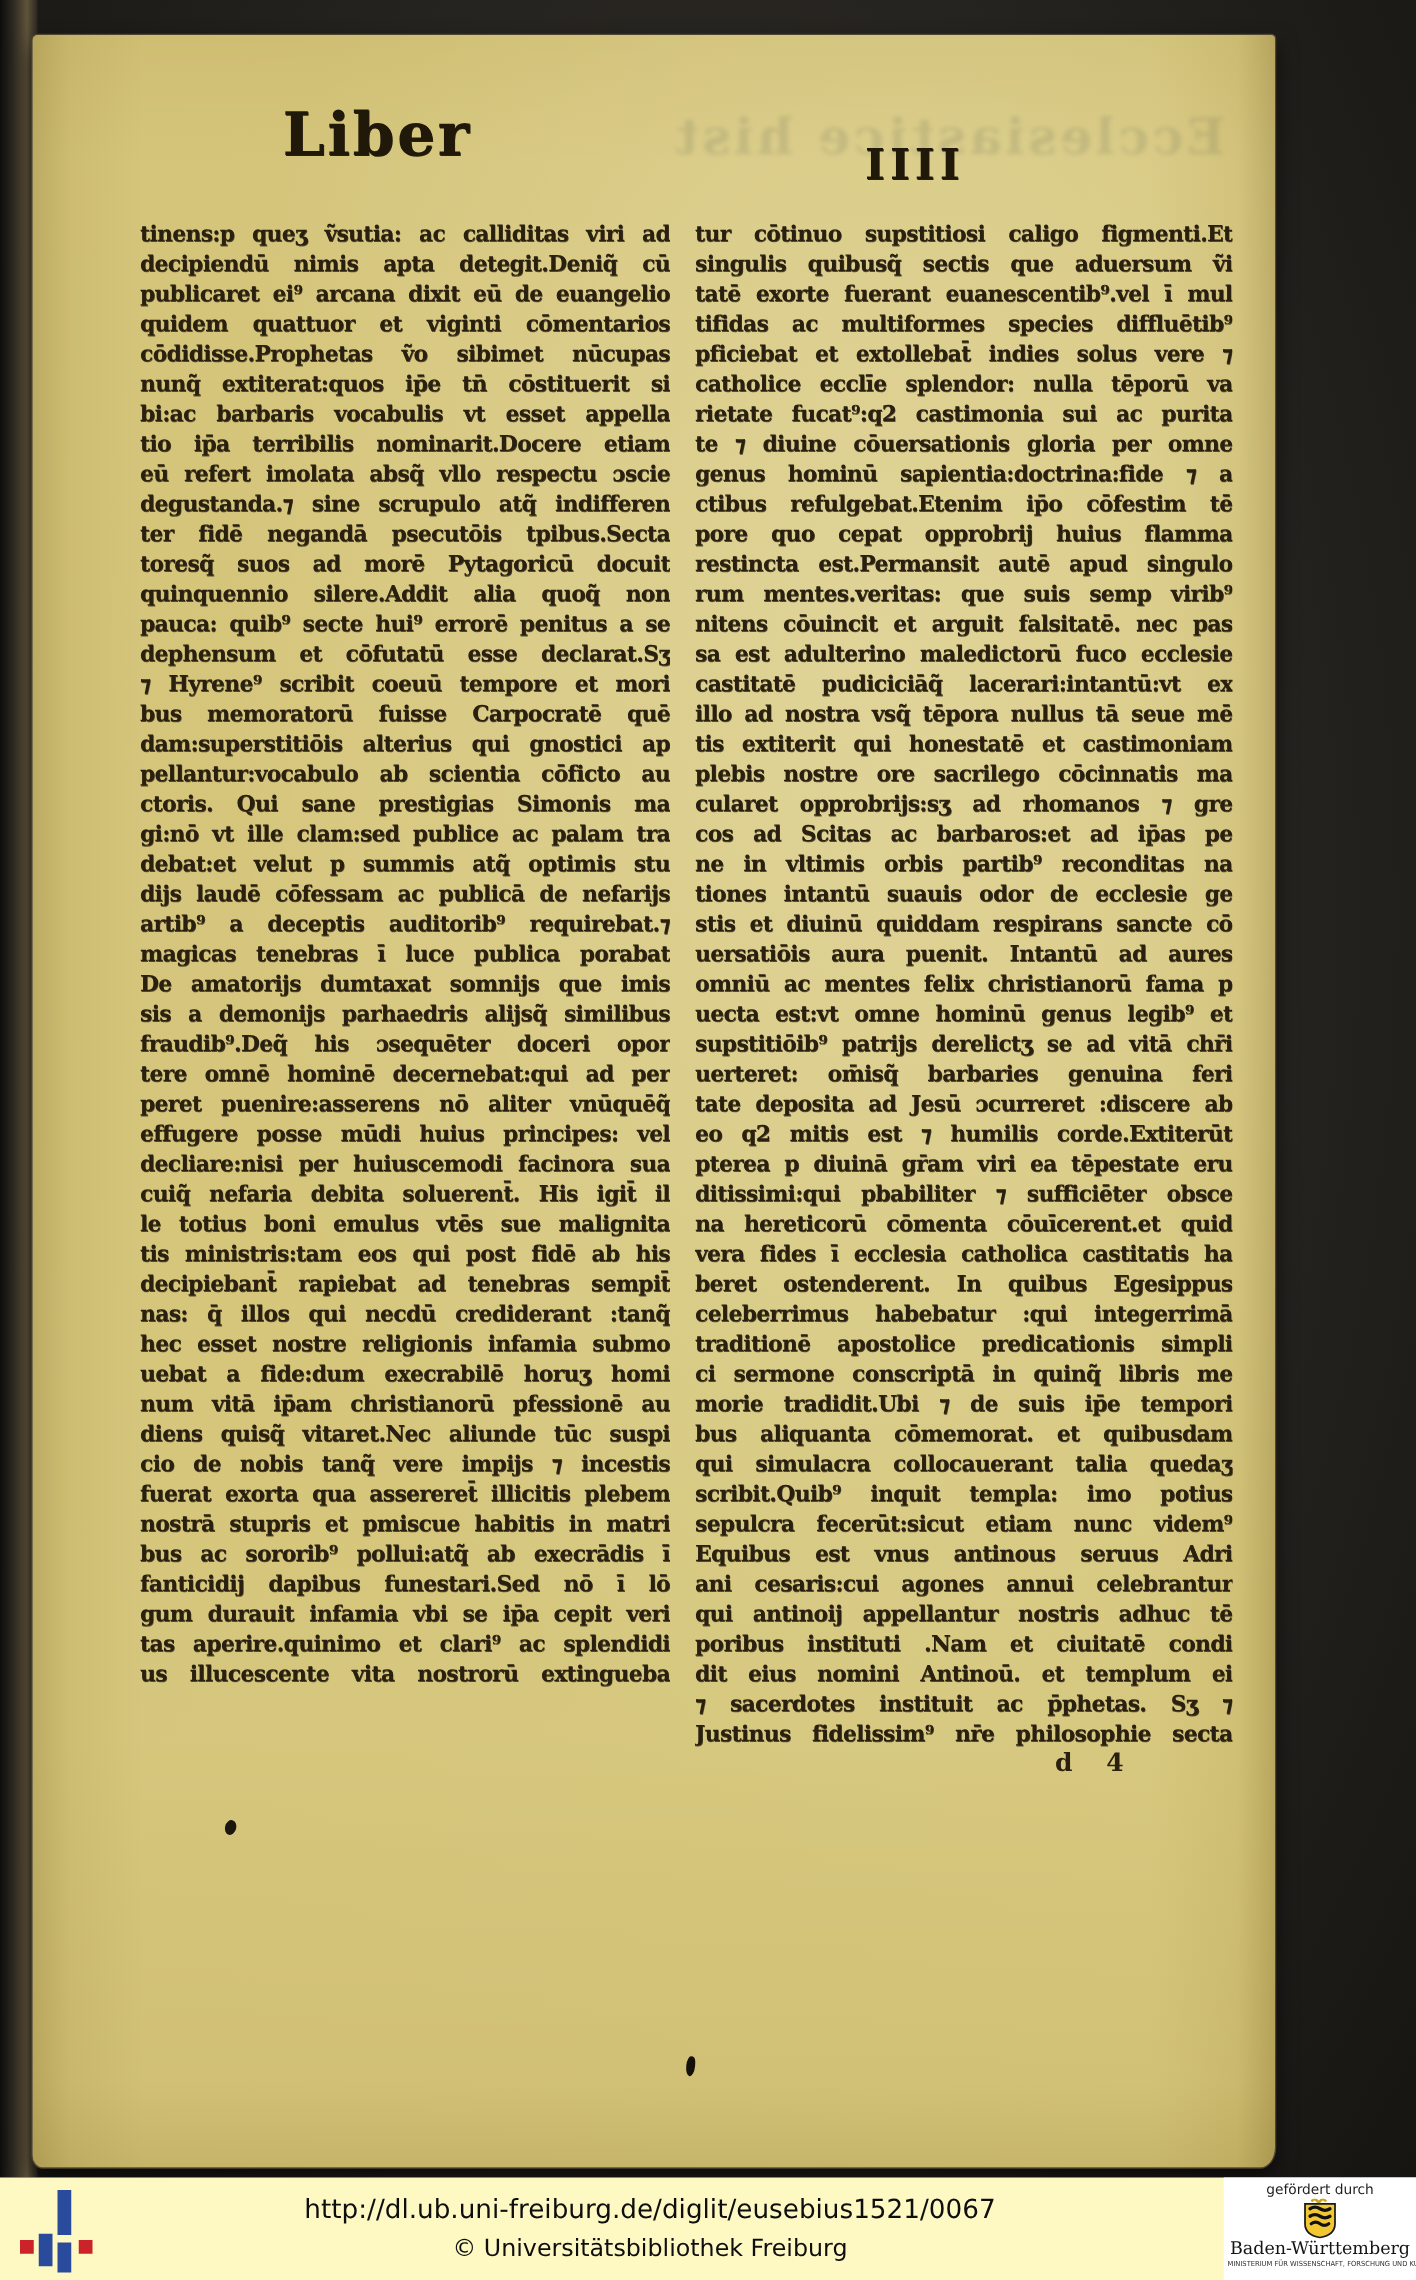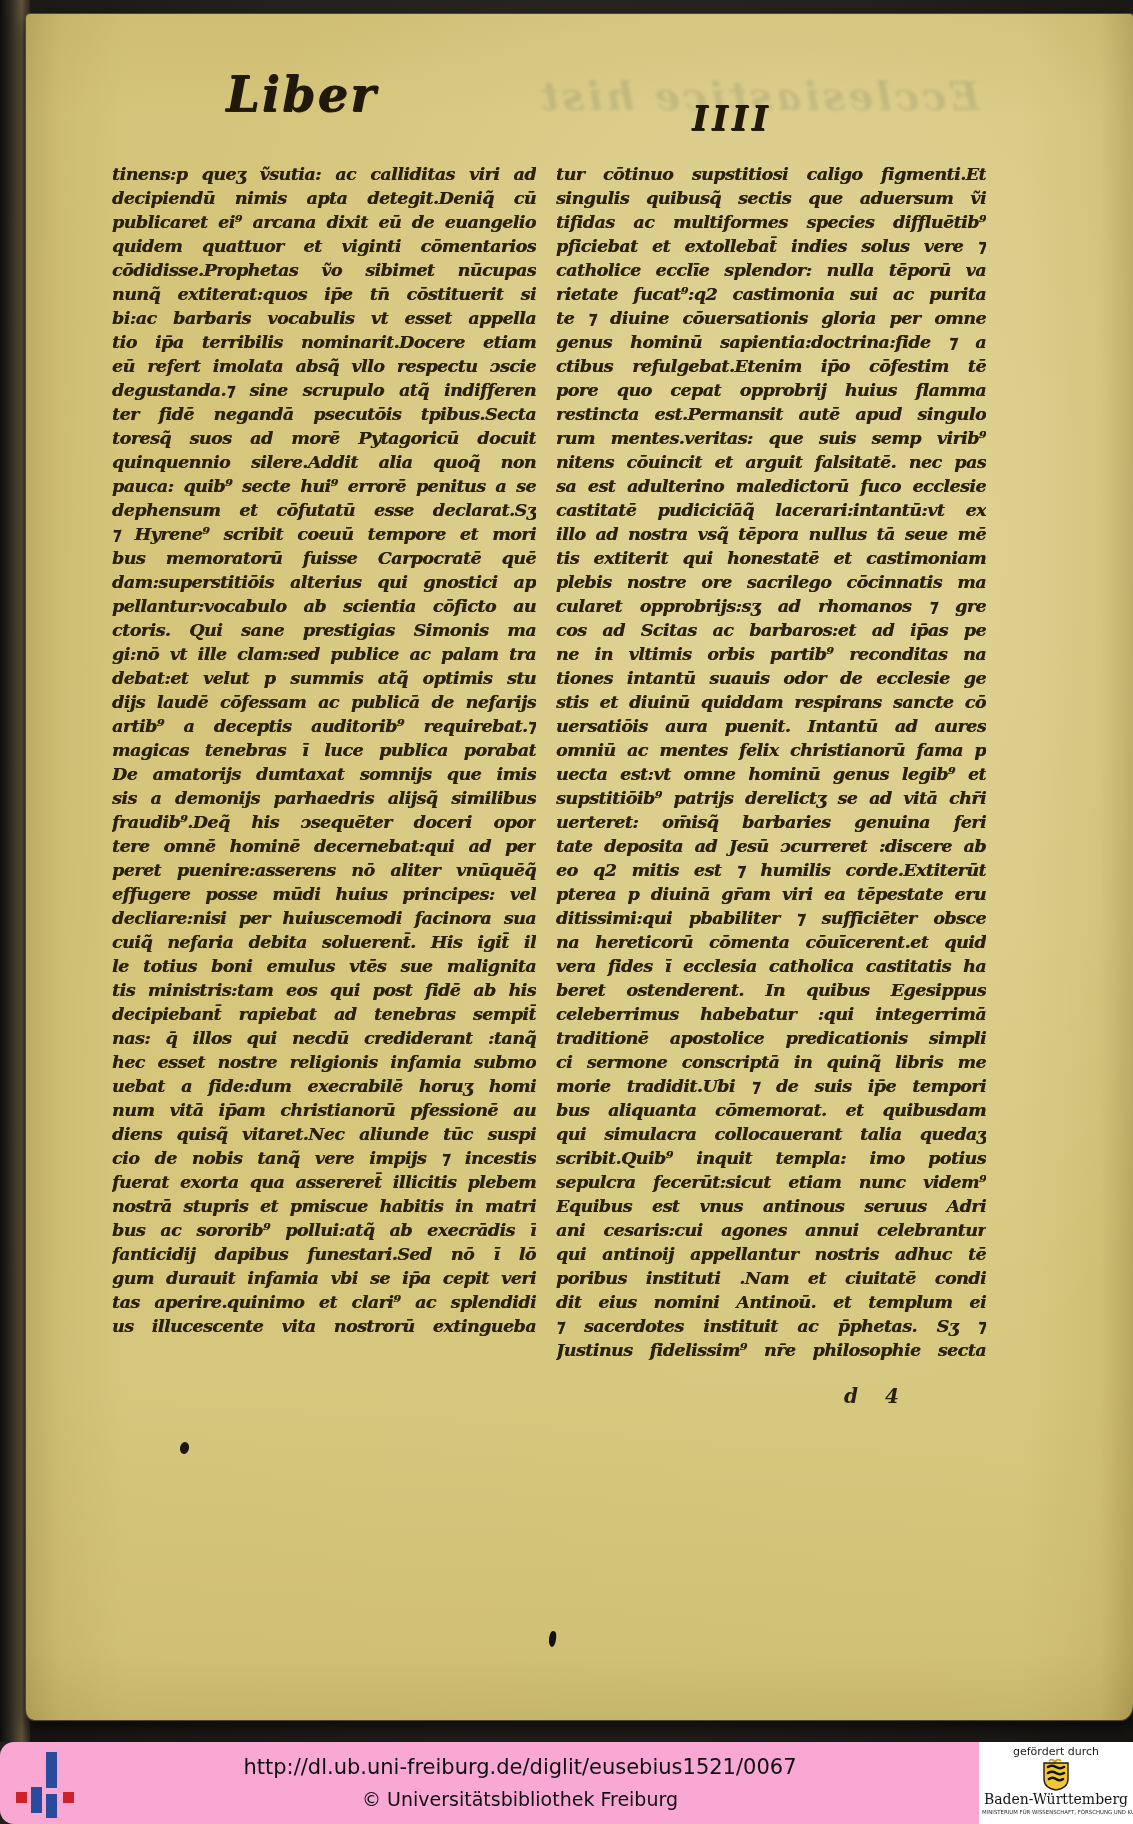--- a/index.html
+++ b/index.html
@@ -3,28 +3,28 @@
 <meta charset="utf-8">
 <style>
   html,body{margin:0;padding:0;background:#111;}
   .screen{position:relative;width:1133px;height:1824px;overflow:hidden;
           font-family:"DejaVu Serif","DejaVu Sans",serif;background:#23211d;}
   
   .scan-area{position:absolute;left:0;top:0;width:1133px;height:1742px;
     background:radial-gradient(ellipse at 50% 42%, #35312a 0%, #262420 55%, #171512 100%);}
   .book-edge{position:absolute;left:0;top:0;width:30px;height:1742px;
     background:linear-gradient(90deg,#0d0c0a 0%,#2e2a22 35%,#63563c 72%,#2b2720 100%);opacity:.95;}
-  .page{position:absolute;left:26px;top:14px;width:1107px;height:1706px;
+  .page{position:absolute;left:26px;top:28px;width:994px;height:1706px;
     background:
       radial-gradient(ellipse at 68% 30%, rgba(255,252,235,.25) 0%, rgba(255,252,235,0) 55%),
       linear-gradient(180deg, #e2d8a4 0%, #e9e0b1 6%, #eae2b4 80%, #e4daa8 96%, #d8cd97 100%),
       linear-gradient(90deg, #cdc28c 0%, #e0d6a4 3%, #e9e0b1 9%, #eae2b4 90%, #e2d8a5 97%, #c9bd86 100%);
     background-blend-mode:normal,multiply,normal;
     border-radius:4px 3px 12px 8px / 4px 3px 16px 10px;
-    box-shadow:0 0 0 1px #4d452f, 0 8px 18px rgba(0,0,0,.65);font-style:italic;}
+    box-shadow:0 0 0 1px #4d452f, 0 8px 18px rgba(0,0,0,.65);}
   
   .ghost{position:absolute;left:374px;top:58px;width:580px;
     font-weight:bold;font-size:40px;color:#6f7458;opacity:.20;filter:blur(1.6px);
     transform:scaleX(-1);letter-spacing:3px;white-space:nowrap;}
   .header-liber{position:absolute;left:200px;top:52px;font-weight:bold;font-size:48px;
     color:#201809;letter-spacing:2px;text-shadow:0.6px 0.6px 0 #2a2010;}
   .header-num{position:absolute;left:666px;top:84px;font-weight:bold;font-size:34px;
     color:#201809;letter-spacing:4px;text-shadow:0.6px 0.6px 0 #2a2010;}
   
   .col{position:absolute;top:148px;width:424px;
@@ -34,22 +34,22 @@
   .col-left{left:86px;}
   .col-right{left:530px;width:430px;}
   .tline{height:24px;overflow:hidden;text-align:justify;text-align-last:justify;}
   .signature{position:absolute;left:818px;top:1370px;font-weight:bold;font-size:20px;
     letter-spacing:10px;color:#29200f;}
   .ink-dot{position:absolute;left:154px;top:1428px;width:9px;height:12px;background:#1b160e;
     border-radius:50%;transform:rotate(14deg);}
   .ink-blot{position:absolute;left:523px;top:1617px;width:7px;height:16px;background:#14100a;
     border-radius:55% 45% 60% 60%;transform:rotate(6deg);}
   
-  .footer{position:absolute;left:0;top:1742px;width:1133px;height:82px;background:#f9a8d4;
-    font-family:"DejaVu Sans",sans-serif;border-radius:14px;}
+  .footer{position:absolute;left:0;top:1742px;width:1133px;height:82px;background:#fef9c3;
+    font-family:"DejaVu Sans",sans-serif;}
   .footer-center{position:absolute;left:0;top:0;width:1040px;height:82px;text-align:center;}
   .url{margin-top:13px;font-size:21px;color:#0e0e0e;letter-spacing:0;}
   .copyright{margin-top:9px;font-size:19px;color:#0e0e0e;}
   .ub-logo{position:absolute;left:0;top:0;width:120px;height:82px;}
   .ub-logo div{position:absolute;}
   .lb{background:#2a4b9b;}
   .lr{background:#cc2229;}
   .bar-a{left:46px;top:10px;width:11px;height:36px;}
   .sq-b{left:16px;top:50px;width:11px;height:11px;}
   .bar-c{left:31px;top:45px;width:11px;height:26px;}
@@ -123,20 +123,21 @@
           <div class="tline">nostrā stupris et pmiscue habitis in matri</div>
           <div class="tline">bus ac sororib⁹ pollui:atq̃ ab execrādis ī</div>
           <div class="tline">fanticidij dapibus funestari.Sed nō ī lō</div>
           <div class="tline">gum durauit infamia vbi se ip̄a cepit veri</div>
           <div class="tline">tas aperire.quinimo et clari⁹ ac splendidi</div>
           <div class="tline">us illucescente vita nostrorū extingueba</div>
         </div>
       <div class="col col-right">
           <div class="tline">tur cōtinuo supstitiosi caligo figmenti.Et</div>
           <div class="tline">singulis quibusq̃ sectis que aduersum ṽi</div>
+          <div class="tline">tatē exorte fuerant euanescentib⁹.vel ī mul</div>
           <div class="tline">tifidas ac multiformes species diffluētib⁹</div>
           <div class="tline">pficiebat et extollebat̄ indies solus vere ⁊</div>
           <div class="tline">catholice ecclīe splendor: nulla tēporū va</div>
           <div class="tline">rietate fucat⁹:q2 castimonia sui ac purita</div>
           <div class="tline">te ⁊ diuine cōuersationis gloria per omne</div>
           <div class="tline">genus hominū sapientia:doctrina:fide ⁊ a</div>
           <div class="tline">ctibus refulgebat.Etenim ip̄o cōfestim tē</div>
           <div class="tline">pore quo cepat opprobrij huius flamma</div>
           <div class="tline">restincta est.Permansit autē apud singulo</div>
           <div class="tline">rum mentes.veritas: que suis semp virib⁹</div>

